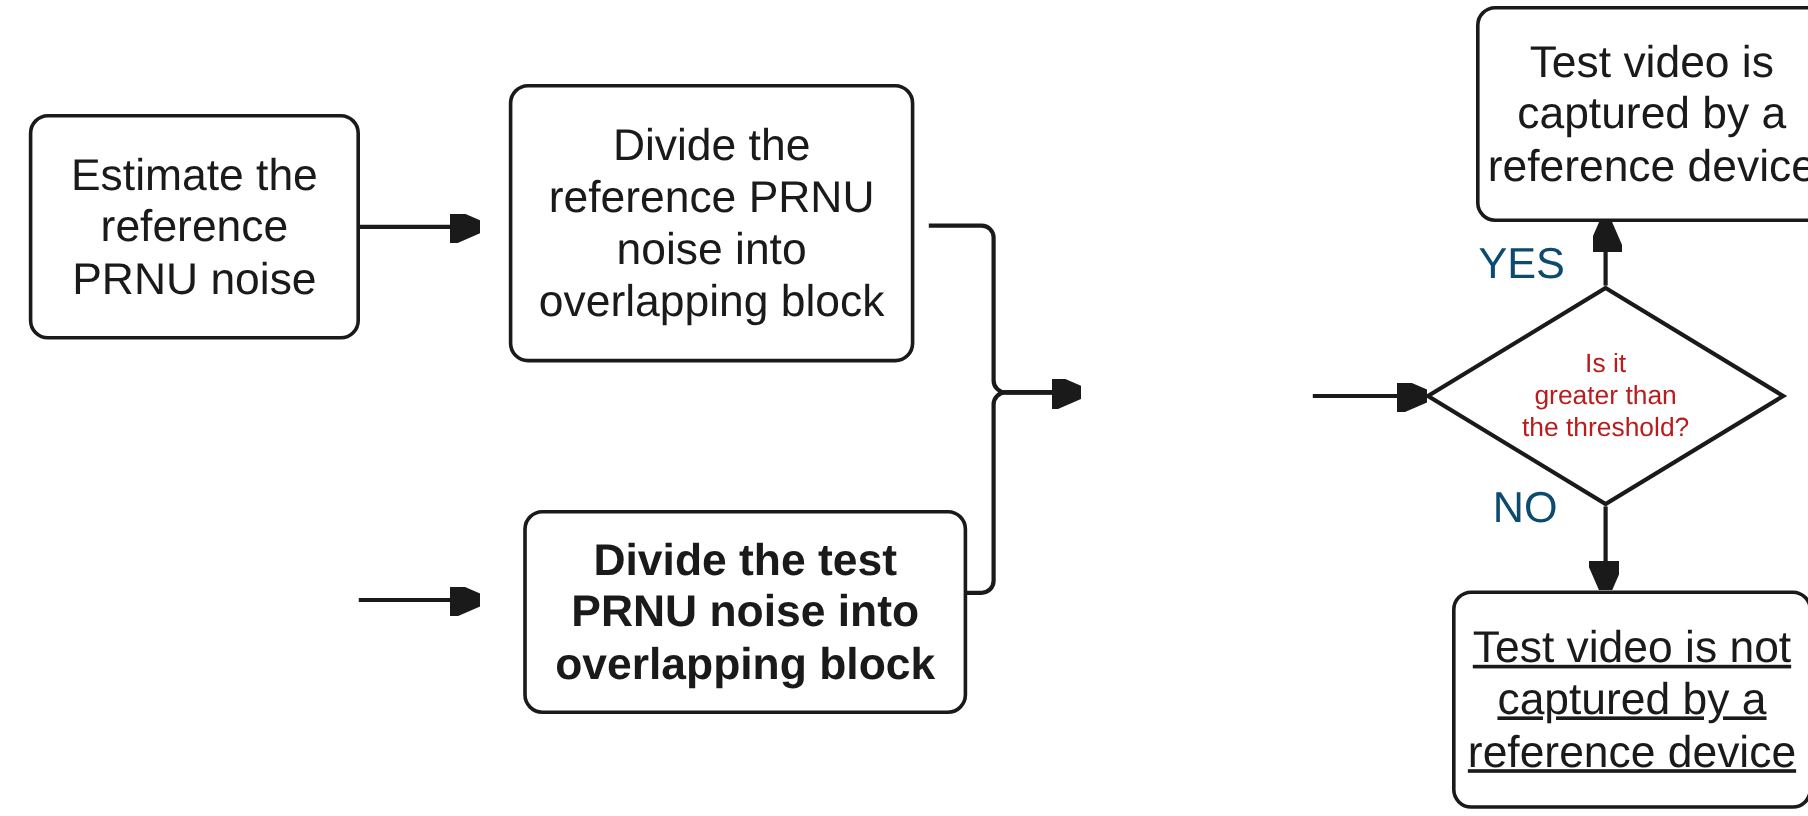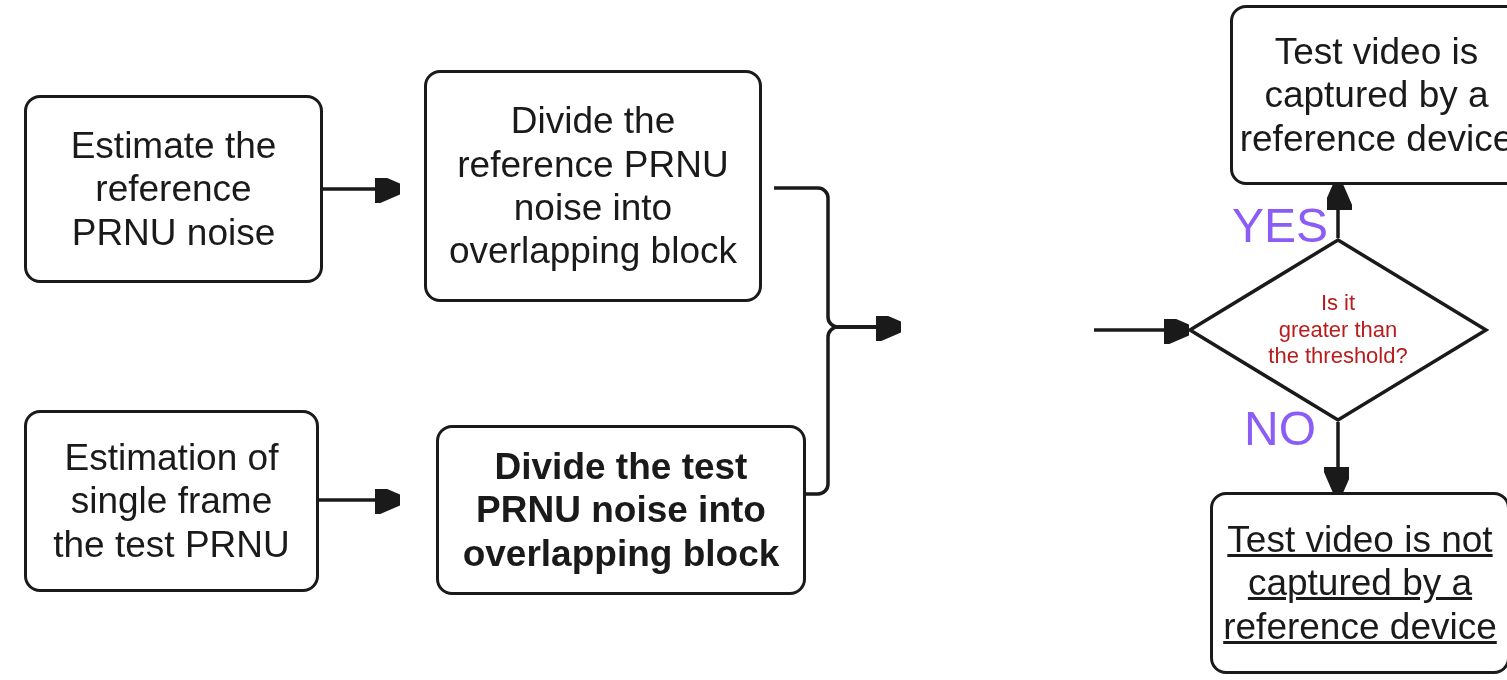--- a/index.html
+++ b/index.html
@@ -30,21 +30,21 @@
     color: #1a1a1a;
     line-height: 1.17;
     z-index: 3;
     margin-left: 20px;
   }
   .node .txt {
     display: block;
     white-space: pre-line;
     padding: 0 6px;
   }
-  #node-est-ref      { left: 4px;    top: 95px;  width: 299px; height: 188px; font-size: 37px; }
+  #node-est-ref      { left: 4px;    top: 95px;  width: 276px; height: 188px; font-size: 37px; }
   #node-div-ref      { left: 404px;  top: 70px;  width: 338px; height: 232px; font-size: 37px; }
   #node-est-test     { left: 4px;    top: 410px; width: 295px; height: 182px; font-size: 37px; }
   #node-div-test     { left: 416px;  top: 425px; width: 370px; height: 170px; font-size: 37px; font-weight: bold; }
   #node-ncc          { left: 900px;  top: 238px; width: 194px; height: 185px; font-size: 37px; border-radius: 12px; }
   #node-yes-result   { left: 1210px; top: 5px;   width: 293px; height: 180px; font-size: 37px; }
   #node-no-result    { left: 1190px; top: 492px; width: 300px; height: 182px; font-size: 37px; text-decoration: underline; }
 
   
   #node-decision {
     position: absolute;
@@ -85,22 +85,22 @@
     top: 0;
     width: 1507px;
     height: 680px;
     z-index: 1;
   }
   #wires path, #wires line { fill: none; stroke: #1a1a1a; stroke-width: 3.5; }
 
   
   .branch-label {
     position: absolute;
-    color: #8b5cf6;
-    font-size: 48px;
+    color: #0c4a6e;
+    font-size: 36px;
     line-height: 1;
     z-index: 4;
     white-space: nowrap;
   }
   #label-yes { left: 1232px; top: 202px; }
   #label-no  { left: 1244px; top: 405px; }
 </style>
 </head>
 <body>
 
@@ -136,25 +136,20 @@
 PRNU noise</span>
   </div>
 
   <div class="node" id="node-div-ref">
     <span class="txt">Divide the
 reference PRNU
 noise into
 overlapping block</span>
   </div>
 
-  <div class="node" id="node-est-test">
-    <span class="txt">Estimation of
-single frame
-the test PRNU</span>
-  </div>
 
   <div class="node" id="node-div-test">
     <span class="txt">Divide the test
 PRNU noise into
 overlapping block</span>
   </div>
 
 
   <div id="node-decision">
     <svg viewBox="0 0 300 184" xmlns="http://www.w3.org/2000/svg">

